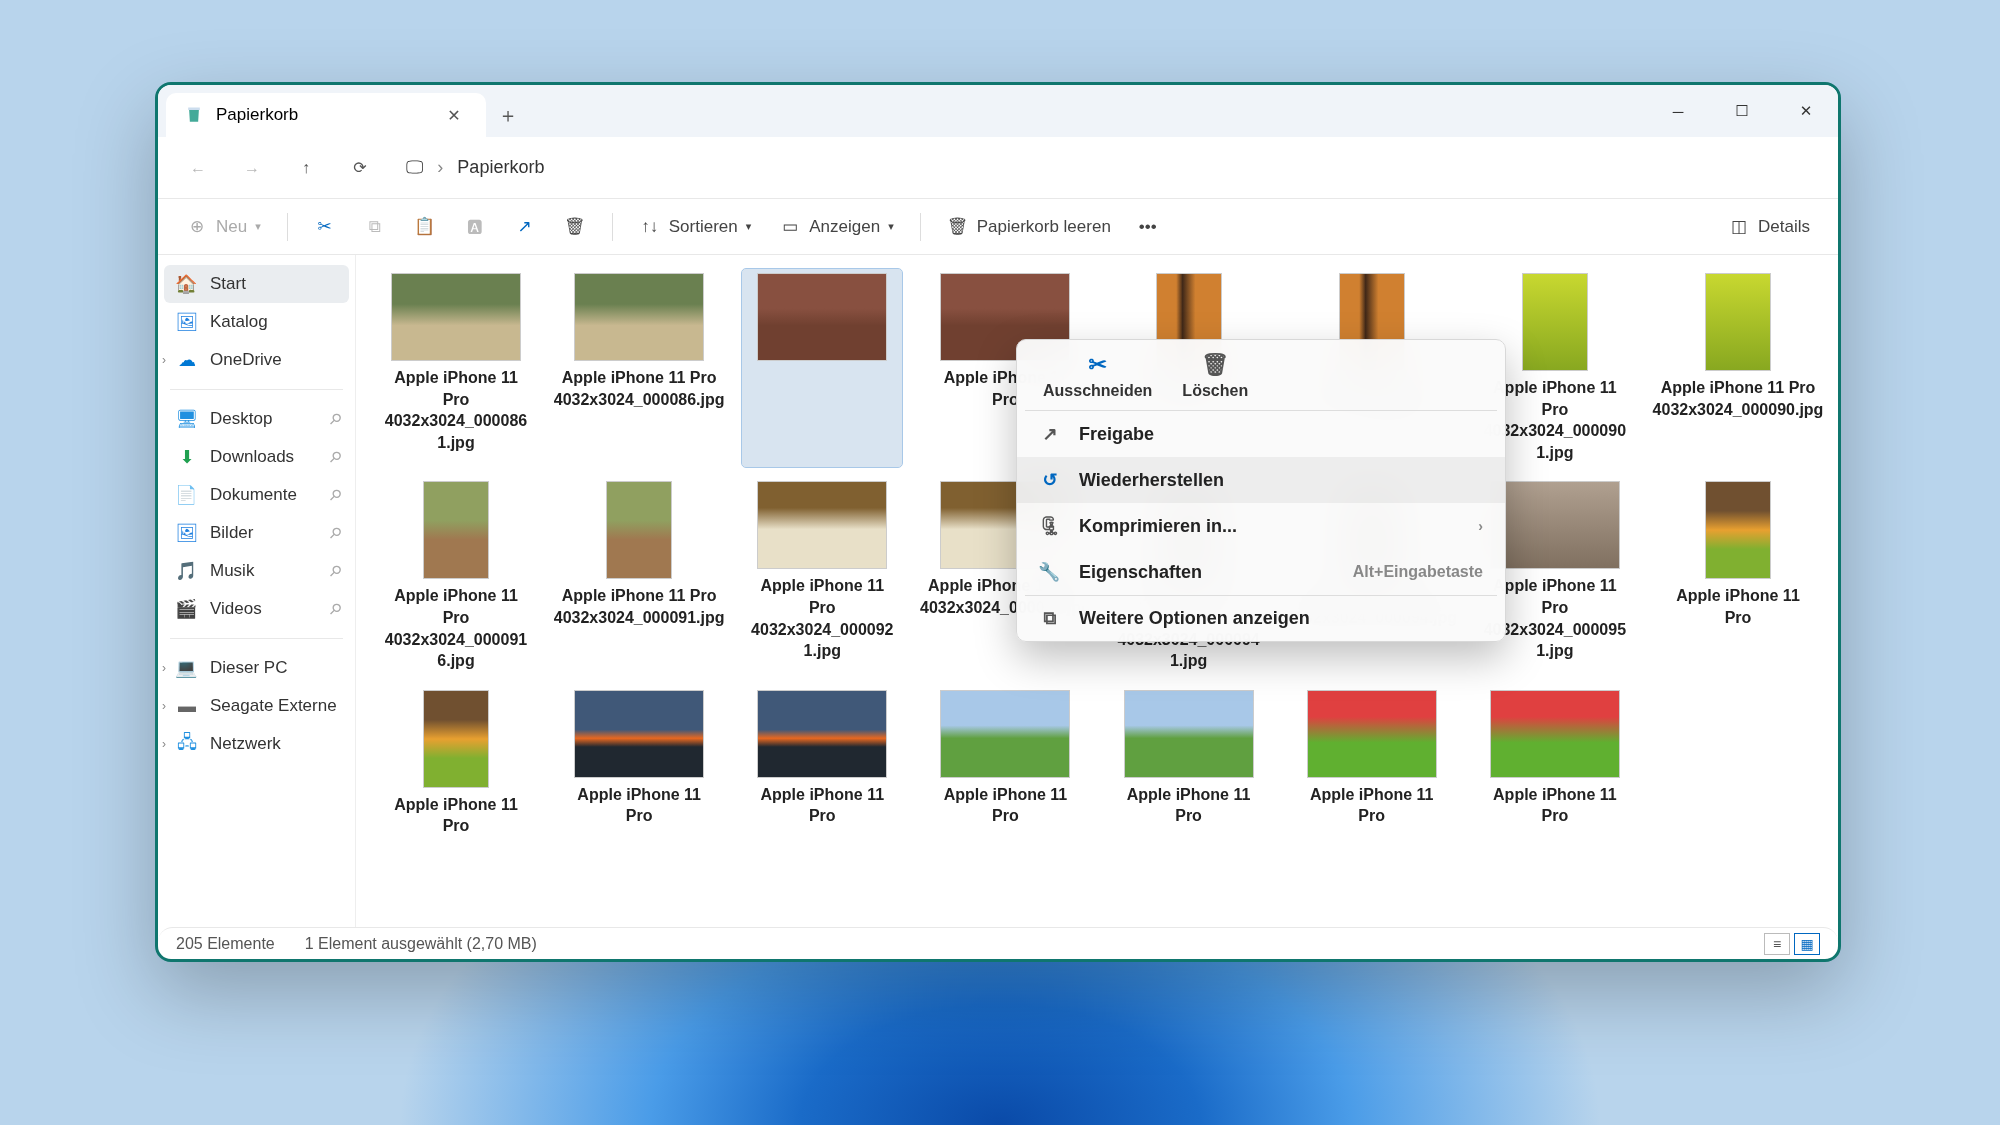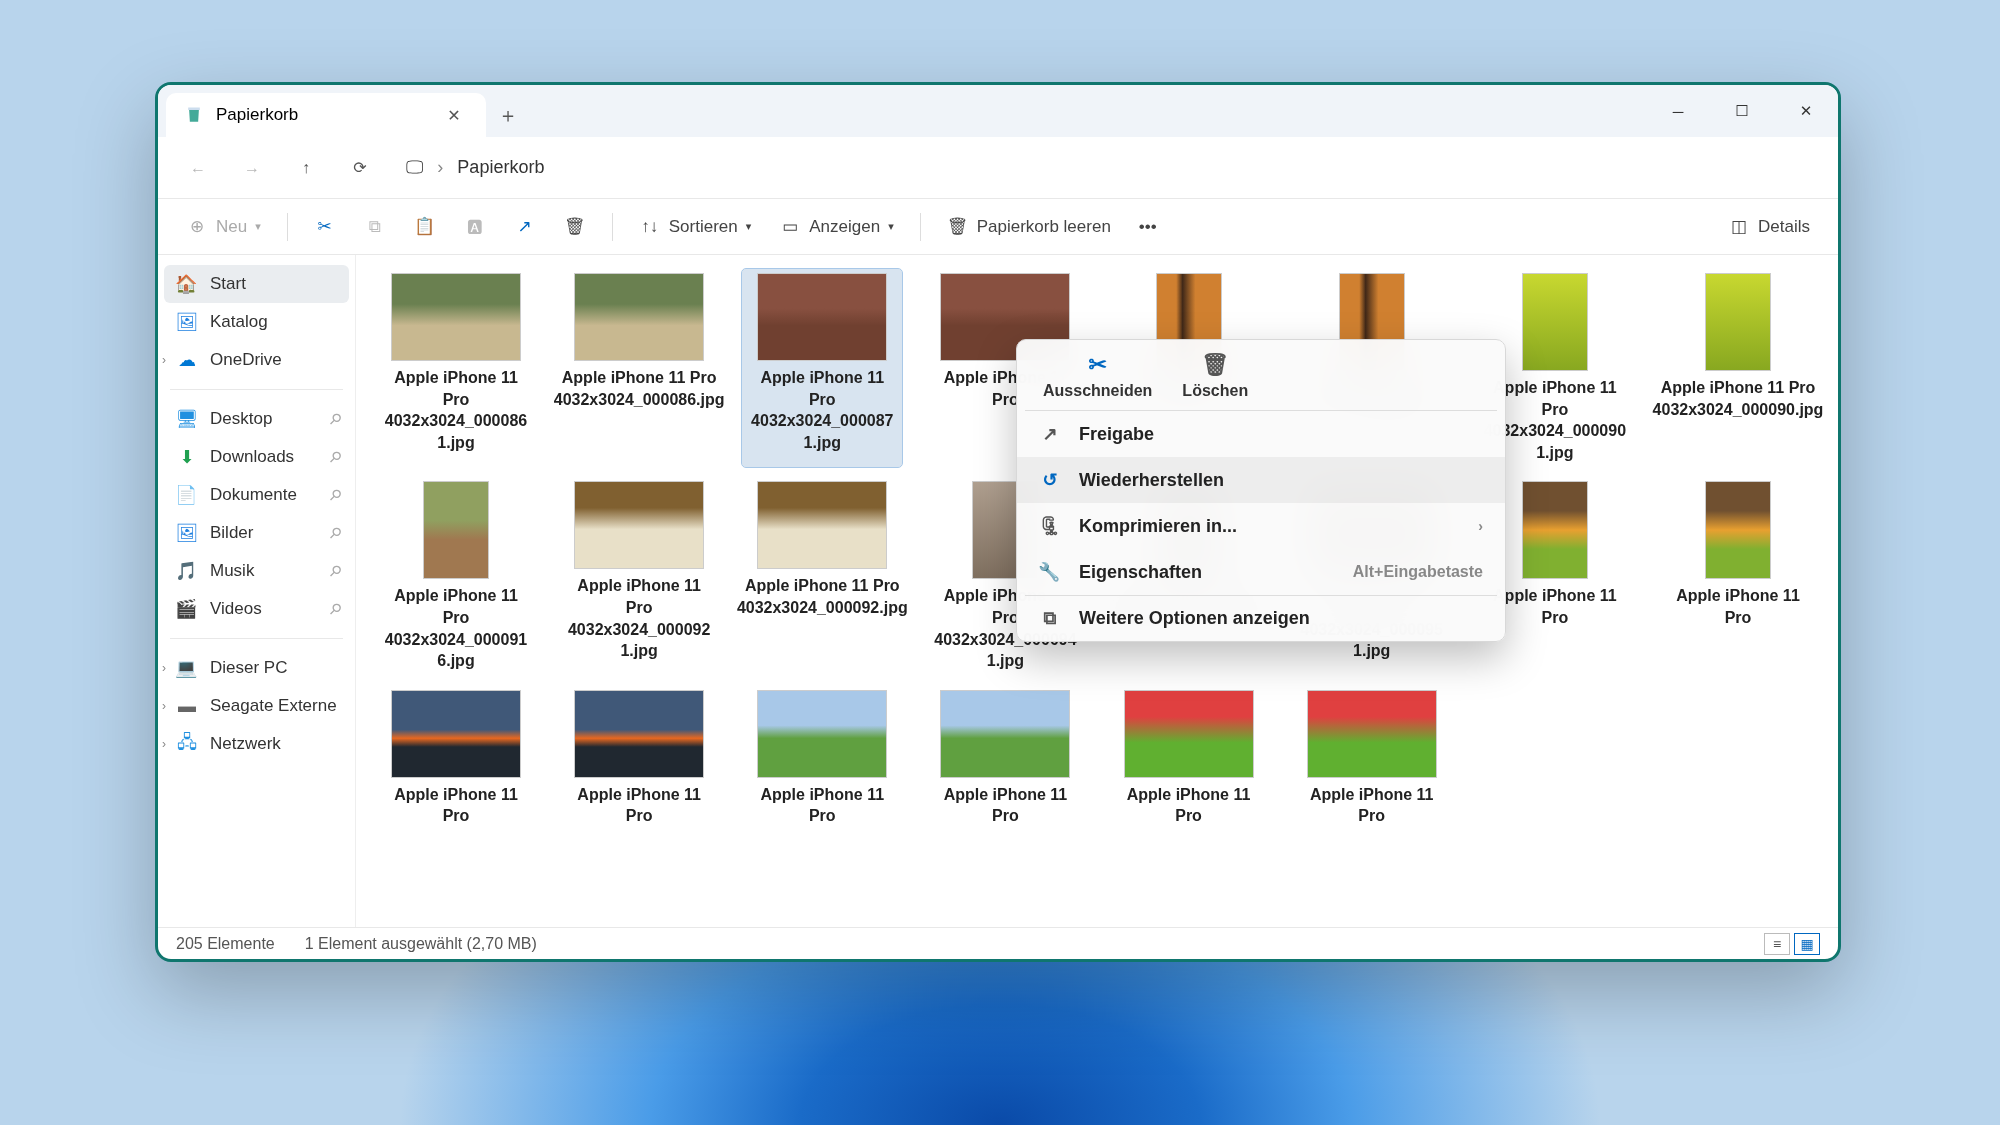--- a/index.html
+++ b/index.html
@@ -51,21 +51,21 @@
 .ctx-top { display: flex; gap: 30px; padding: 12px 26px 10px 26px; }
 .ctx-top-item { display: flex; flex-direction: column; align-items: center; gap: 4px; font-size: 16px; color: #333; }
 .ctx-top-item .ico { font-size: 22px; color: #0067c0; }
 .ctx-sep { height: 1px; background: #ddd; margin: 0 8px; }
 .ctx-row { display: flex; align-items: center; gap: 18px; padding: 12px 22px; font-size: 18px; color: #222; position: relative; }
 .ctx-row.hover { background: rgba(0,0,0,0.05); }
 .ctx-row .ico { width: 22px; color: #555; display: inline-flex; justify-content: center; }
 .ctx-row .hint { margin-left: auto; color: #888; font-size: 16px; }
 .ctx-row .arr { margin-left: auto; color: #888; font-size: 14px; }
 
-.status-bar { height: 32px; border-top: 1px solid #e8e8e8; display: flex; align-items: center; padding: 0 18px; font-size: 16px; color: #555; gap: 30px; }
+.status-bar { height: 32px; border-top: 1px solid #e8e8e8; display: flex; align-items: center; padding: 0 18px; font-size: 16px; color: #555; gap: 30px; border-radius: 15px; }
 .status-bar .viewbtns { margin-left: auto; display: flex; gap: 4px; }
 .viewbtns span { width: 26px; height: 22px; border: 1px solid #bbb; display: inline-flex; align-items: center; justify-content: center; font-size: 14px; }
 .viewbtns span.active { border-color: #0067c0; color: #0067c0; }
 
 .c-cat { background: linear-gradient(#6a8050 35%, #c8b890 60%); }
 .c-chick { background: linear-gradient(#885040 40%, #704030 60%); }
 .c-door { background: linear-gradient(90deg, #d08030 30%, #402818 40%, #d08030 60%); }
 .c-palm { background: linear-gradient(#c8d830, #88a820); }
 .c-cat2 { background: linear-gradient(#90a060 40%, #a07850 60%); }
 .c-tea { background: linear-gradient(#806030 30%, #e8e0c8 55%); }
@@ -235,21 +235,20 @@
           <div class="item">
             <div class="thumb c-cat"></div>
             <div class="item-label">Apple iPhone 11 Pro 4032x3024_000086 1.jpg</div>
           </div>
           <div class="item">
             <div class="thumb c-cat"></div>
             <div class="item-label">Apple iPhone 11 Pro 4032x3024_000086.jpg</div>
           </div>
           <div class="item selected">
             <div class="thumb c-chick"></div>
-            <div class="item-label">Apple iPhone 11 Pro 4032x3024_000087 1.jpg</div>
           </div>
           <div class="item">
             <div class="thumb c-chick"></div>
             <div class="item-label">Apple iPhone 11 Pro</div>
           </div>
           <div class="item">
             <div class="thumb c-door portrait"></div>
             <div class="item-label">Apple iPhone 11 Pro</div>
           </div>
           <div class="item">
@@ -260,20 +259,24 @@
             <div class="thumb c-palm portrait"></div>
             <div class="item-label">Apple iPhone 11 Pro 4032x3024_000090 1.jpg</div>
           </div>
           <div class="item">
             <div class="thumb c-palm portrait"></div>
             <div class="item-label">Apple iPhone 11 Pro 4032x3024_000090.jpg</div>
           </div>
           <div class="item">
             <div class="thumb c-cat2 portrait"></div>
             <div class="item-label">Apple iPhone 11 Pro 4032x3024_000091 6.jpg</div>
+          </div>
+          <div class="item">
+            <div class="thumb c-cat2 portrait"></div>
+            <div class="item-label">Apple iPhone 11 Pro 4032x3024_000091.jpg</div>
           </div>
           <div class="item">
             <div class="thumb c-tea"></div>
             <div class="item-label">Apple iPhone 11 Pro 4032x3024_000092 1.jpg</div>
           </div>
           <div class="item">
             <div class="thumb c-tea"></div>
             <div class="item-label">Apple iPhone 11 Pro 4032x3024_000092.jpg</div>
           </div>
           <div class="item">

